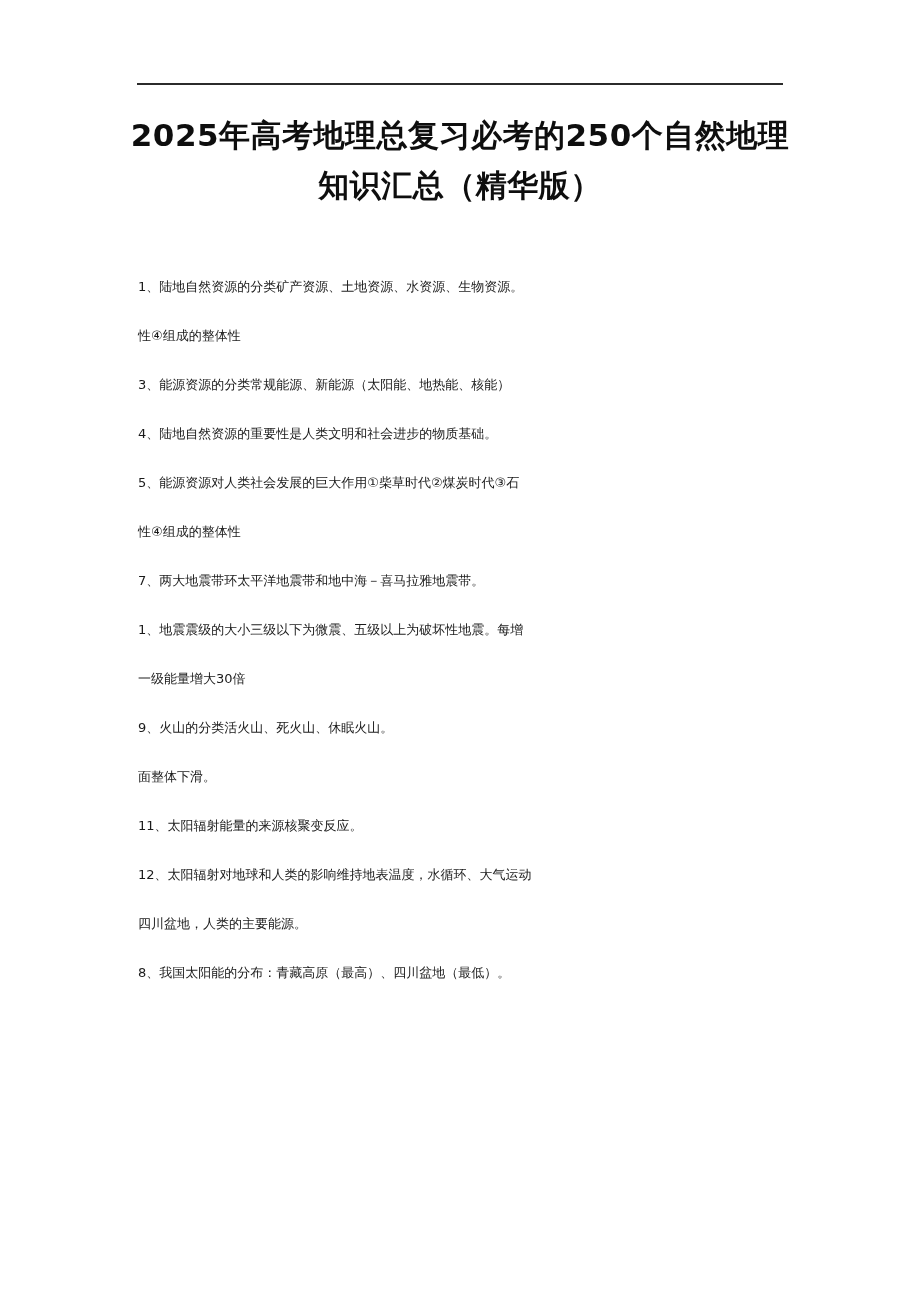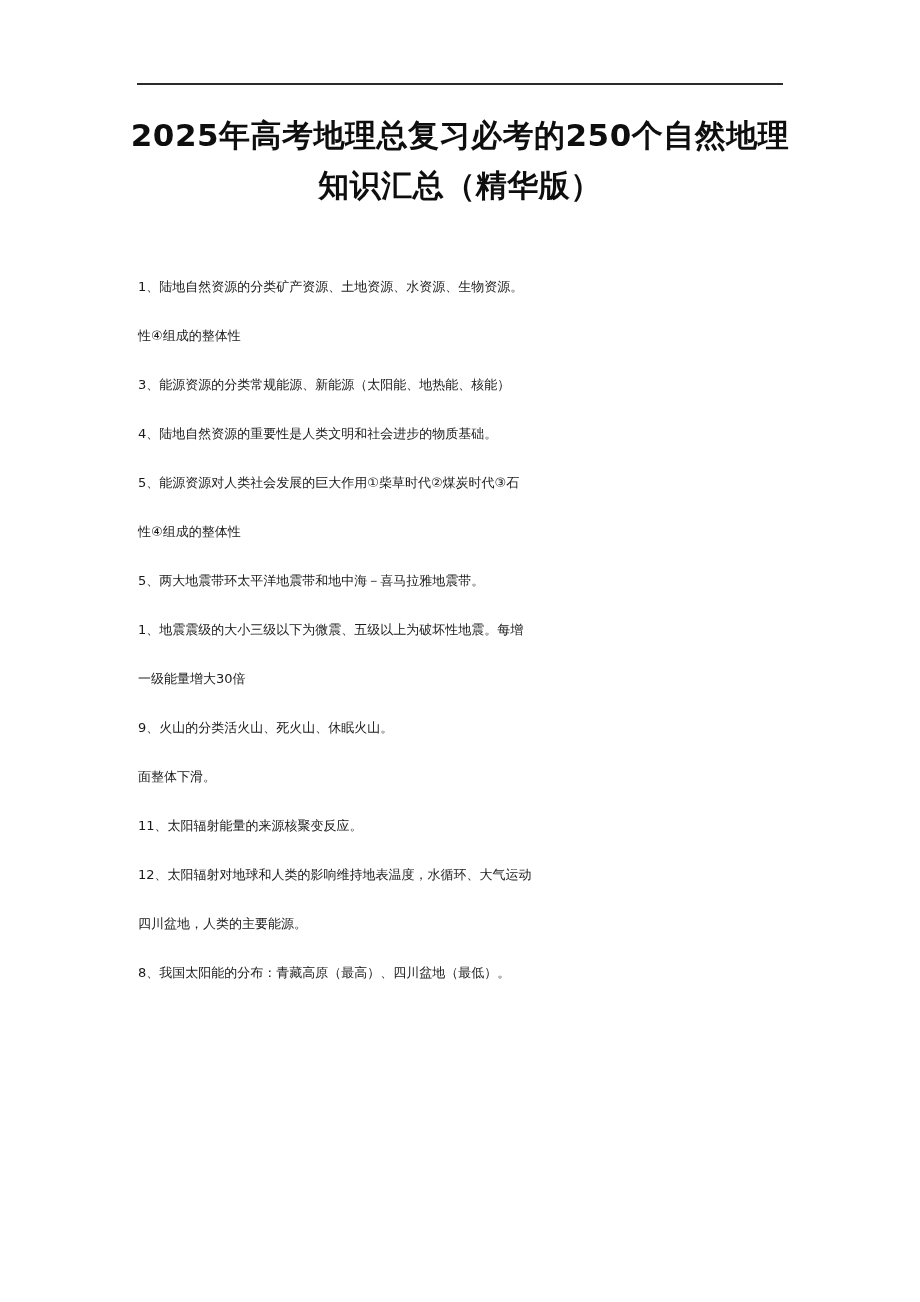--- a/index.html
+++ b/index.html
@@ -90,21 +90,21 @@
       <span class="line">3、能源资源的分类常规能源、新能源（太阳能、地热能、核能）</span>
     </li>
     <li class="item">
       <span class="line">4、陆地自然资源的重要性是人类文明和社会进步的物质基础。</span>
     </li>
     <li class="item">
       <span class="line">5、能源资源对人类社会发展的巨大作用①柴草时代②煤炭时代③石</span>
       <span class="line">性④组成的整体性</span>
     </li>
     <li class="item">
-      <span class="line">5、两大地震带环太平洋地震带和地中海－喜马拉雅地震带。</span>
+      <span class="line">7、两大地震带环太平洋地震带和地中海－喜马拉雅地震带。</span>
     </li>
     <li class="item">
       <span class="line">1、地震震级的大小三级以下为微震、五级以上为破坏性地震。每增</span>
       <span class="line">一级能量增大30倍</span>
     </li>
     <li class="item">
       <span class="line">9、火山的分类活火山、死火山、休眠火山。</span>
     </li>
     <li class="item">
       <span class="line">面整体下滑。</span>

